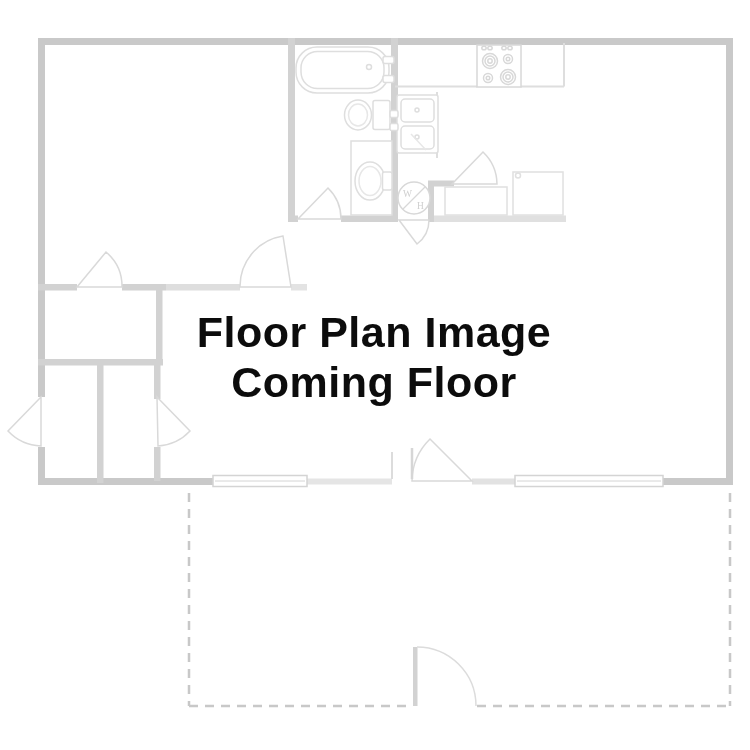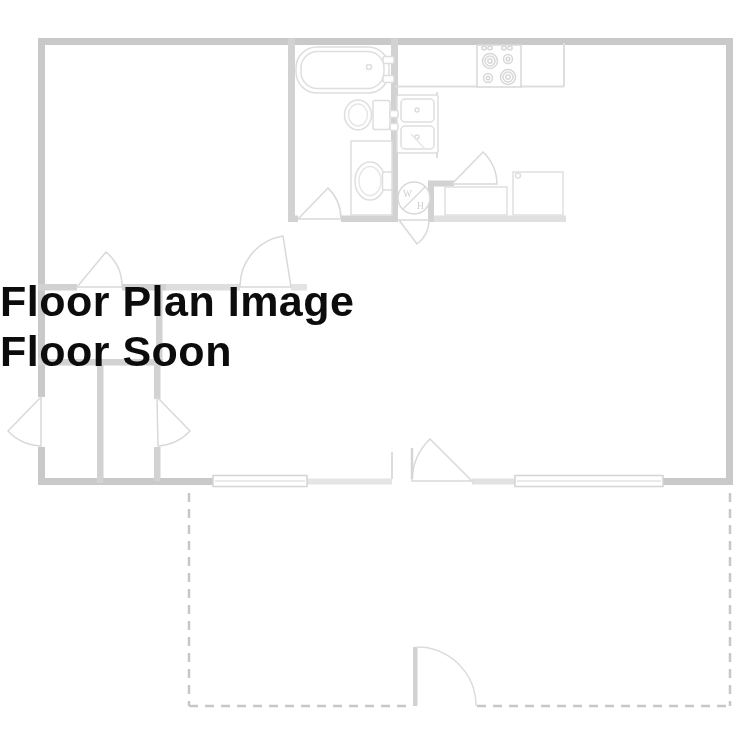--- a/index.html
+++ b/index.html
@@ -1,21 +1,21 @@
 <!DOCTYPE html>
 <html><head>
 <meta charset="utf-8">
 <style>
   html,body{margin:0;padding:0;background:#ffffff;}
   #stage{position:relative;width:750px;height:750px;background:#ffffff;overflow:hidden;
          font-family:"Liberation Sans", sans-serif;}
   #plan-svg{position:absolute;left:0;top:0;}
   #placeholder-text{
-    position:absolute;left:0;top:276px;width:748px;
-    color:#0c0c0c;
+    position:absolute;left:0;top:307px;width:748px;
+    text-align:center;color:#0c0c0c;
     font-family:"Liberation Sans", sans-serif;
     font-weight:bold;font-size:43px;line-height:50px;letter-spacing:.5px;
   }
   #placeholder-text div{white-space:nowrap;}
   text.wh-letter{font-family:"Liberation Serif", serif;font-size:9.5px;fill:#cfcfcf;}
 </style>
 </head>
 <body>
 
 <div id="stage">
@@ -154,16 +154,16 @@
       <line x1="730" y1="493" x2="730" y2="706"></line>
     </g>
     <g>
       <rect x="413" y="647" width="4.5" height="59" fill="#d2d2d2"></rect>
       <path d="M417,647 A59,59 0 0 1 476,706" fill="none" stroke="#dcdcdc" stroke-width="1.5"></path>
     </g>
   </svg>
 
   <div id="placeholder-text">
     <div>Floor Plan Image</div>
-    <div>Floor Soon</div>
+    <div>Coming Floor</div>
   </div>
 
 </div>
 
 </body></html>

